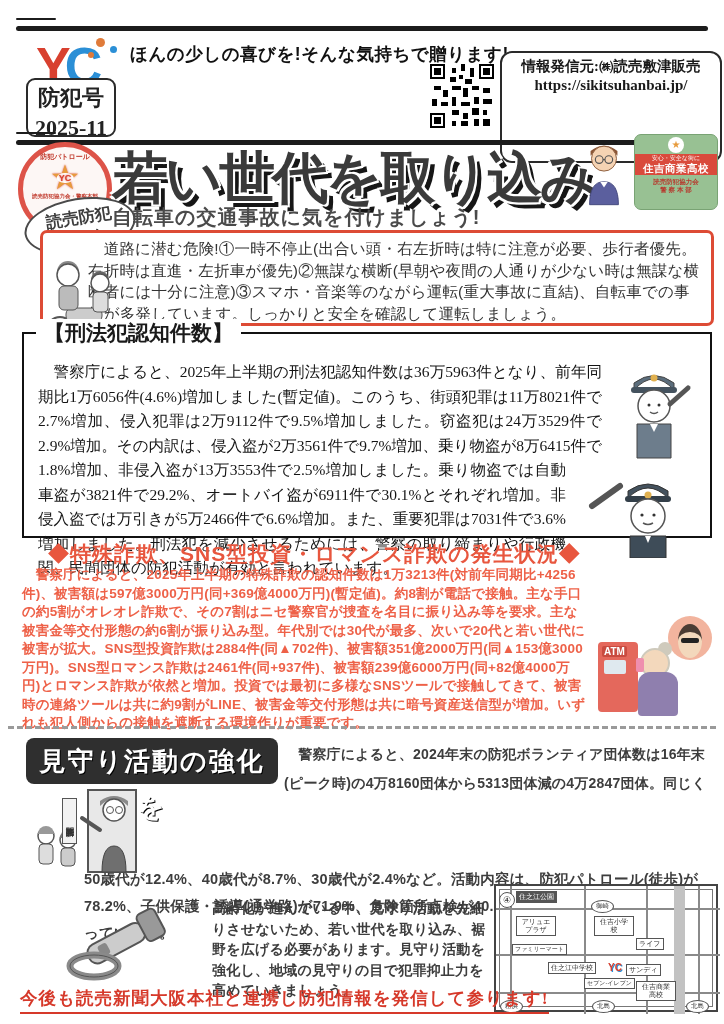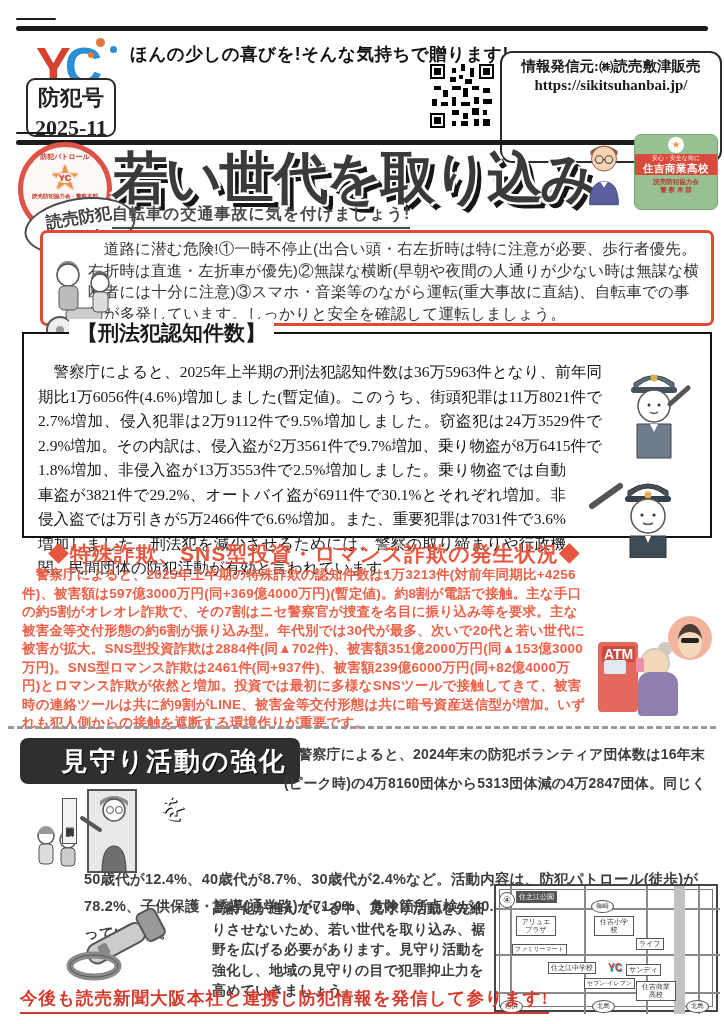--- a/index.html
+++ b/index.html
@@ -42,39 +42,39 @@
   .badge-star{width:16px;height:16px;background:#fff;border-radius:50%;margin:2px auto 0;
       font-size:10px;color:#e79b3d;line-height:16px;}
   .badge-band{background:#d94a3c;color:#fff;margin-top:1px;padding:1px 0;}
   .badge-tagline{font-size:6px;line-height:1.1;}
   .badge-title{font-size:10.5px;font-weight:bold;letter-spacing:.5px;line-height:1.15;}
   .badge-org{font-size:6.5px;color:#b63a2e;font-weight:bold;line-height:1.35;margin-top:3px;}
 
   
   .stamp{width:112px;height:56px;border:2.5px solid #4a4a4a;border-radius:50%;transform:rotate(-9deg);
       background:#fff;text-align:center;font-weight:bold;font-size:16.5px;color:#3d3d3d;line-height:1.35;padding-top:6px;box-sizing:border-box;}
-  .bike-title{font-size:16px;font-weight:bold;color:#4a4a4a;border-bottom:2.5px solid #4a4a4a;padding-bottom:2px;letter-spacing:1px;}
+  .bike-title{font-size:20px;font-weight:bold;color:#4a4a4a;border-bottom:2.5px solid #4a4a4a;padding-bottom:2px;letter-spacing:1px;}
   .bike-box{border:3px solid #dd4b35;border-radius:7px;background:#fff;}
   .bike-body{font-size:15.5px;line-height:21.5px;color:#333;letter-spacing:.2px;}
 
   
   .crime-box{border:2.5px solid #111;background:#fff;}
   .crime-title{font-size:21px;font-weight:bold;color:#1a1a1a;background:#fff;padding:0 8px;}
   .crime-body-wrap{position:absolute;left:0;top:0;right:0;bottom:0;padding:26px 10px 6px 14px;box-sizing:border-box;}
   .crime-body{font-family:"Liberation Serif",serif;font-size:15.5px;line-height:24.5px;color:#141414;text-align:justify;}
   .float-pw{float:right;width:92px;height:100px;margin:0 0 4px 6px;}
   .float-pm{float:right;clear:right;width:128px;height:82px;margin:12px 0 0 6px;}
 
   
   .scam-title{font-size:21px;font-weight:900;color:#e8563e;letter-spacing:1px;}
   .scam-body-wrap{box-sizing:border-box;}
   .scam-body{font-size:13.5px;line-height:18.5px;font-weight:bold;color:#ee6148;letter-spacing:.2px;}
   .float-atm{float:right;width:116px;height:102px;margin:50px 0 0 8px;position:relative;}
   .atm-box{position:absolute;left:2px;top:26px;width:40px;height:70px;background:#e4685c;border-radius:4px;}
-  .atm-label{position:absolute;left:6px;top:30px;font-size:14px;color:#fff;font-weight:bold;background:#c94b40;padding:0 2px;border-radius:2px;}
+  .atm-label{position:absolute;left:6px;top:30px;font-size:10px;color:#fff;font-weight:bold;background:#c94b40;padding:0 2px;border-radius:2px;}
   .atm-screen{position:absolute;left:8px;top:44px;width:22px;height:14px;background:#dfe9ef;border-radius:2px;}
   .granny-head{position:absolute;left:44px;top:32px;width:26px;height:26px;background:#f3d8bc;border-radius:50%;border:2px solid #cfcabc;}
   .granny-bun{position:absolute;left:62px;top:26px;width:14px;height:14px;background:#cfcabc;border-radius:50%;}
   .granny-body{position:absolute;left:42px;top:56px;width:40px;height:44px;background:#8f7fae;border-radius:12px 12px 4px 4px;}
   .granny-phone{position:absolute;left:40px;top:42px;width:8px;height:14px;background:#ef8fae;border-radius:2px;}
   .scammer{position:absolute;right:0;top:0;width:44px;height:44px;background:#f2b49e;border-radius:50%;}
   .scammer-head{position:absolute;left:10px;top:8px;width:24px;height:26px;background:#f3d8bc;border-radius:50%;border-top:8px solid #4a3b33;}
   .shades{position:absolute;left:13px;top:22px;width:18px;height:5px;background:#222;border-radius:2px;}
 
   .dashed{border-top:3px dashed #9a9a9a;height:0;}
@@ -225,21 +225,21 @@
       <path d="M19 20 a11 11 0 0 1 22 0 z" fill="#888"></path>
       <circle cx="30" cy="23" r="11" fill="#fff" stroke="#555" stroke-width="1.5"></circle>
       <rect x="21" y="34" width="19" height="24" rx="5" fill="#bbb" stroke="#555"></rect>
       <path d="M53 28 a9 9 0 0 1 18 0 z" fill="#666"></path>
       <circle cx="62" cy="31" r="9" fill="#fff" stroke="#555" stroke-width="1.5"></circle>
       <rect x="55" y="40" width="15" height="20" rx="4" fill="#ddd" stroke="#555"></rect>
     </svg>
   </div>
 
   <div class="abs crime-box" style="left:22px;top:332px;width:686px;height:202px;">
-    <div class="abs crime-title" style="left:12px;top:-15px;margin-left:33px;">【刑法犯認知件数】</div>
+    <div class="abs crime-title" style="left:12px;top:-15px;">【刑法犯認知件数】</div>
     <div class="crime-body-wrap">
       <div class="float-pw">
         <svg width="92" height="100" viewBox="0 0 92 100">
           <path d="M26 30 q20 -22 40 0 l0 -7 q-20 -15 -40 0 z" fill="#5b6d7c" stroke="#444"></path>
           <rect x="23" y="27" width="46" height="6" rx="3" fill="#44525e"></rect>
           <circle cx="46" cy="18" r="3.5" fill="#e0b04f"></circle>
           <circle cx="46" cy="46" r="16" fill="#fff" stroke="#555" stroke-width="1.5"></circle>
           <circle cx="41" cy="45" r="1.5" fill="#333"></circle>
             <circle cx="51" cy="45" r="1.5" fill="#333"></circle>
           <path d="M42 52 q4 3 8 0" fill="none" stroke="#555" stroke-width="1.5"></path>
@@ -279,21 +279,21 @@
       <div class="granny-bun"></div>
       <div class="granny-head"></div>
       <div class="granny-body"></div>
       <div class="granny-phone"></div>
     </div>
     <div class="scam-body">　警察庁によると、2025年上半期の特殊詐欺の認知件数は1万3213件(対前年同期比+4256件)、被害額は597億3000万円(同+369億4000万円)(暫定値)。約8割が電話で接触。主な手口の約5割がオレオレ詐欺で、その7割はニセ警察官が捜査を名目に振り込み等を要求。主な被害金等交付形態の約6割が振り込み型。年代別では30代が最多、次いで20代と若い世代に被害が拡大。SNS型投資詐欺は2884件(同▲702件)、被害額351億2000万円(同▲153億3000万円)。SNS型ロマンス詐欺は2461件(同+937件)、被害額239億6000万円(同+82億4000万円)とロマンス詐欺が依然と増加。投資では最初に多様なSNSツールで接触してきて、被害時の連絡ツールは共に約9割がLINE、被害金等交付形態は共に暗号資産送信型が増加。いずれも犯人側からの接触を遮断する環境作りが重要です。</div>
   </div>
 
   <div class="abs dashed" style="left:8px;top:726px;width:708px;"></div>
 
-  <div class="abs banner" style="left:20px;top:738px;width:252px;height:46px;padding-left:28px;">見守り活動の強化を</div>
+  <div class="abs banner" style="left:26px;top:738px;width:252px;height:46px;">見守り活動の強化を</div>
   <div class="abs watch-p wp1" style="left:284px;top:740px;width:430px;">　警察庁によると、2024年末の防犯ボランティア団体数は16年末(ピーク時)の4万8160団体から5313団体減の4万2847団体。同じく</div>
   <div class="abs watch-p wp3" style="left:84px;top:866px;width:624px;">50歳代が12.4%、40歳代が8.7%、30歳代が2.4%など。活動内容は、防犯パトロール(徒歩)が78.2%、子供保護・誘導(通学路)が71.9%、危険箇所点検が40.6%、防犯広報が39.9%などとなっています。</div>
   <div class="abs watch-p wp4" style="left:212px;top:898px;width:278px;">高齢化が進んでいる中、見守り活動を先細りさせないため、若い世代を取り込み、裾野を広げる必要があります。見守り活動を強化し、地域の見守りの目で犯罪抑止力を高めていきましょう。</div>
 
   <div class="abs" style="left:30px;top:788px;width:130px;height:86px;">
     <svg width="130" height="86" viewBox="0 0 130 86">
       <rect x="58" y="2" width="48" height="82" fill="#e8e8e8" stroke="#555" stroke-width="2"></rect>
       <path d="M70 18 q14 -14 28 0 l0 -5 q-14 -10 -28 0 z" fill="#8a8a8a"></path>
       <circle cx="84" cy="22" r="11" fill="#fff" stroke="#555" stroke-width="1.5"></circle>
       <circle cx="80" cy="22" r="3.5" fill="none" stroke="#555"></circle>

